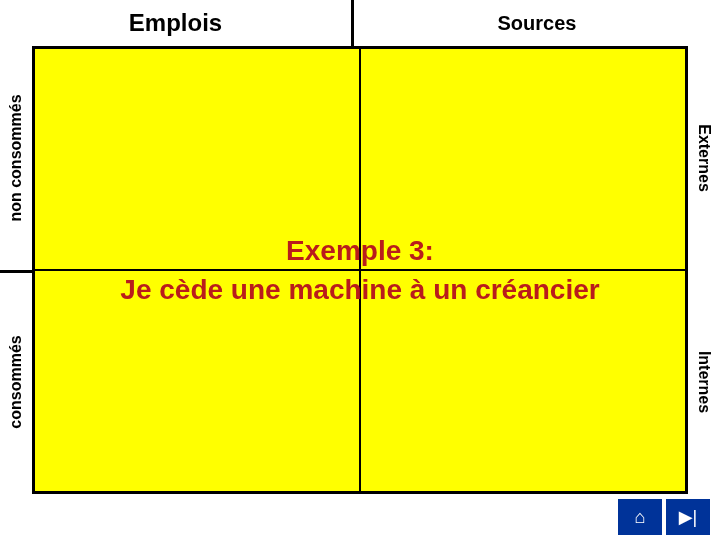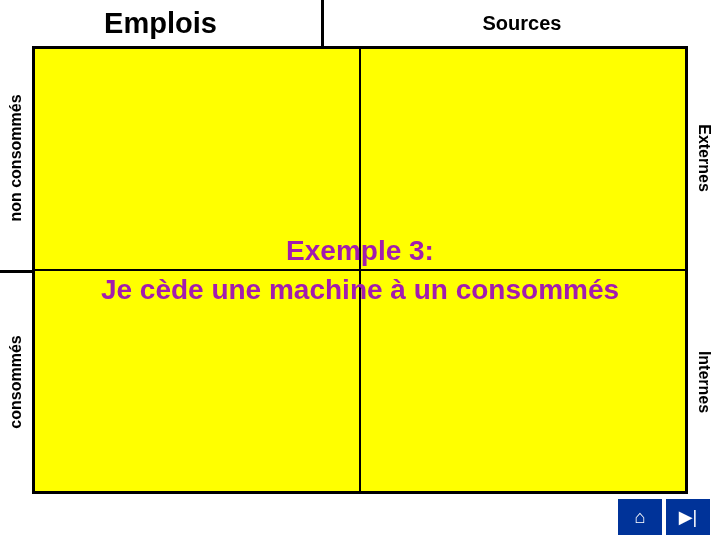--- a/index.html
+++ b/index.html
@@ -22,25 +22,25 @@
     }
 
     
     .header-row {
       display: flex;
       height: 46px;
       position: relative;
     }
 
     .header-emplois {
-      width: 321px;
-      display: flex;
-      align-items: center;
-      justify-content: center;
-      font-size: 29px;
+      width: 351px;
+      display: flex;
+      align-items: center;
+      justify-content: center;
+      font-size: 24px;
       font-weight: bold;
       color: #000000;
     }
 
     .header-sources {
       flex: 1;
       display: flex;
       align-items: center;
       justify-content: center;
       font-size: 20px;
@@ -157,21 +157,21 @@
       display: flex;
       align-items: center;
       justify-content: center;
       pointer-events: none;
     }
 
     .center-text-content {
       text-align: center;
       font-size: 28px;
       font-weight: bold;
-      color: #a21caf;
+      color: #b91c1c;
       line-height: 1.4;
     }
 
     
     .bottom-nav {
       height: 46px;
       background: #ffffff;
       display: flex;
       align-items: center;
       justify-content: flex-end;
@@ -270,21 +270,21 @@
       <div class="inner-grid">
         <div class="q"></div>
         <div class="q"></div>
         <div class="q"></div>
         <div class="q"></div>
       </div>
 
       <div class="center-text">
         <div class="center-text-content">
           <div>Exemple 3:</div>
-          <div>Je cède une machine à un consommés</div>
+          <div>Je cède une machine à un créancier</div>
         </div>
       </div>
     </div>
 
     <div class="right-labels">
       <div class="label-externes">
         <span>Externes</span>
       </div>
       <div class="label-internes">
         <span>Internes</span>

